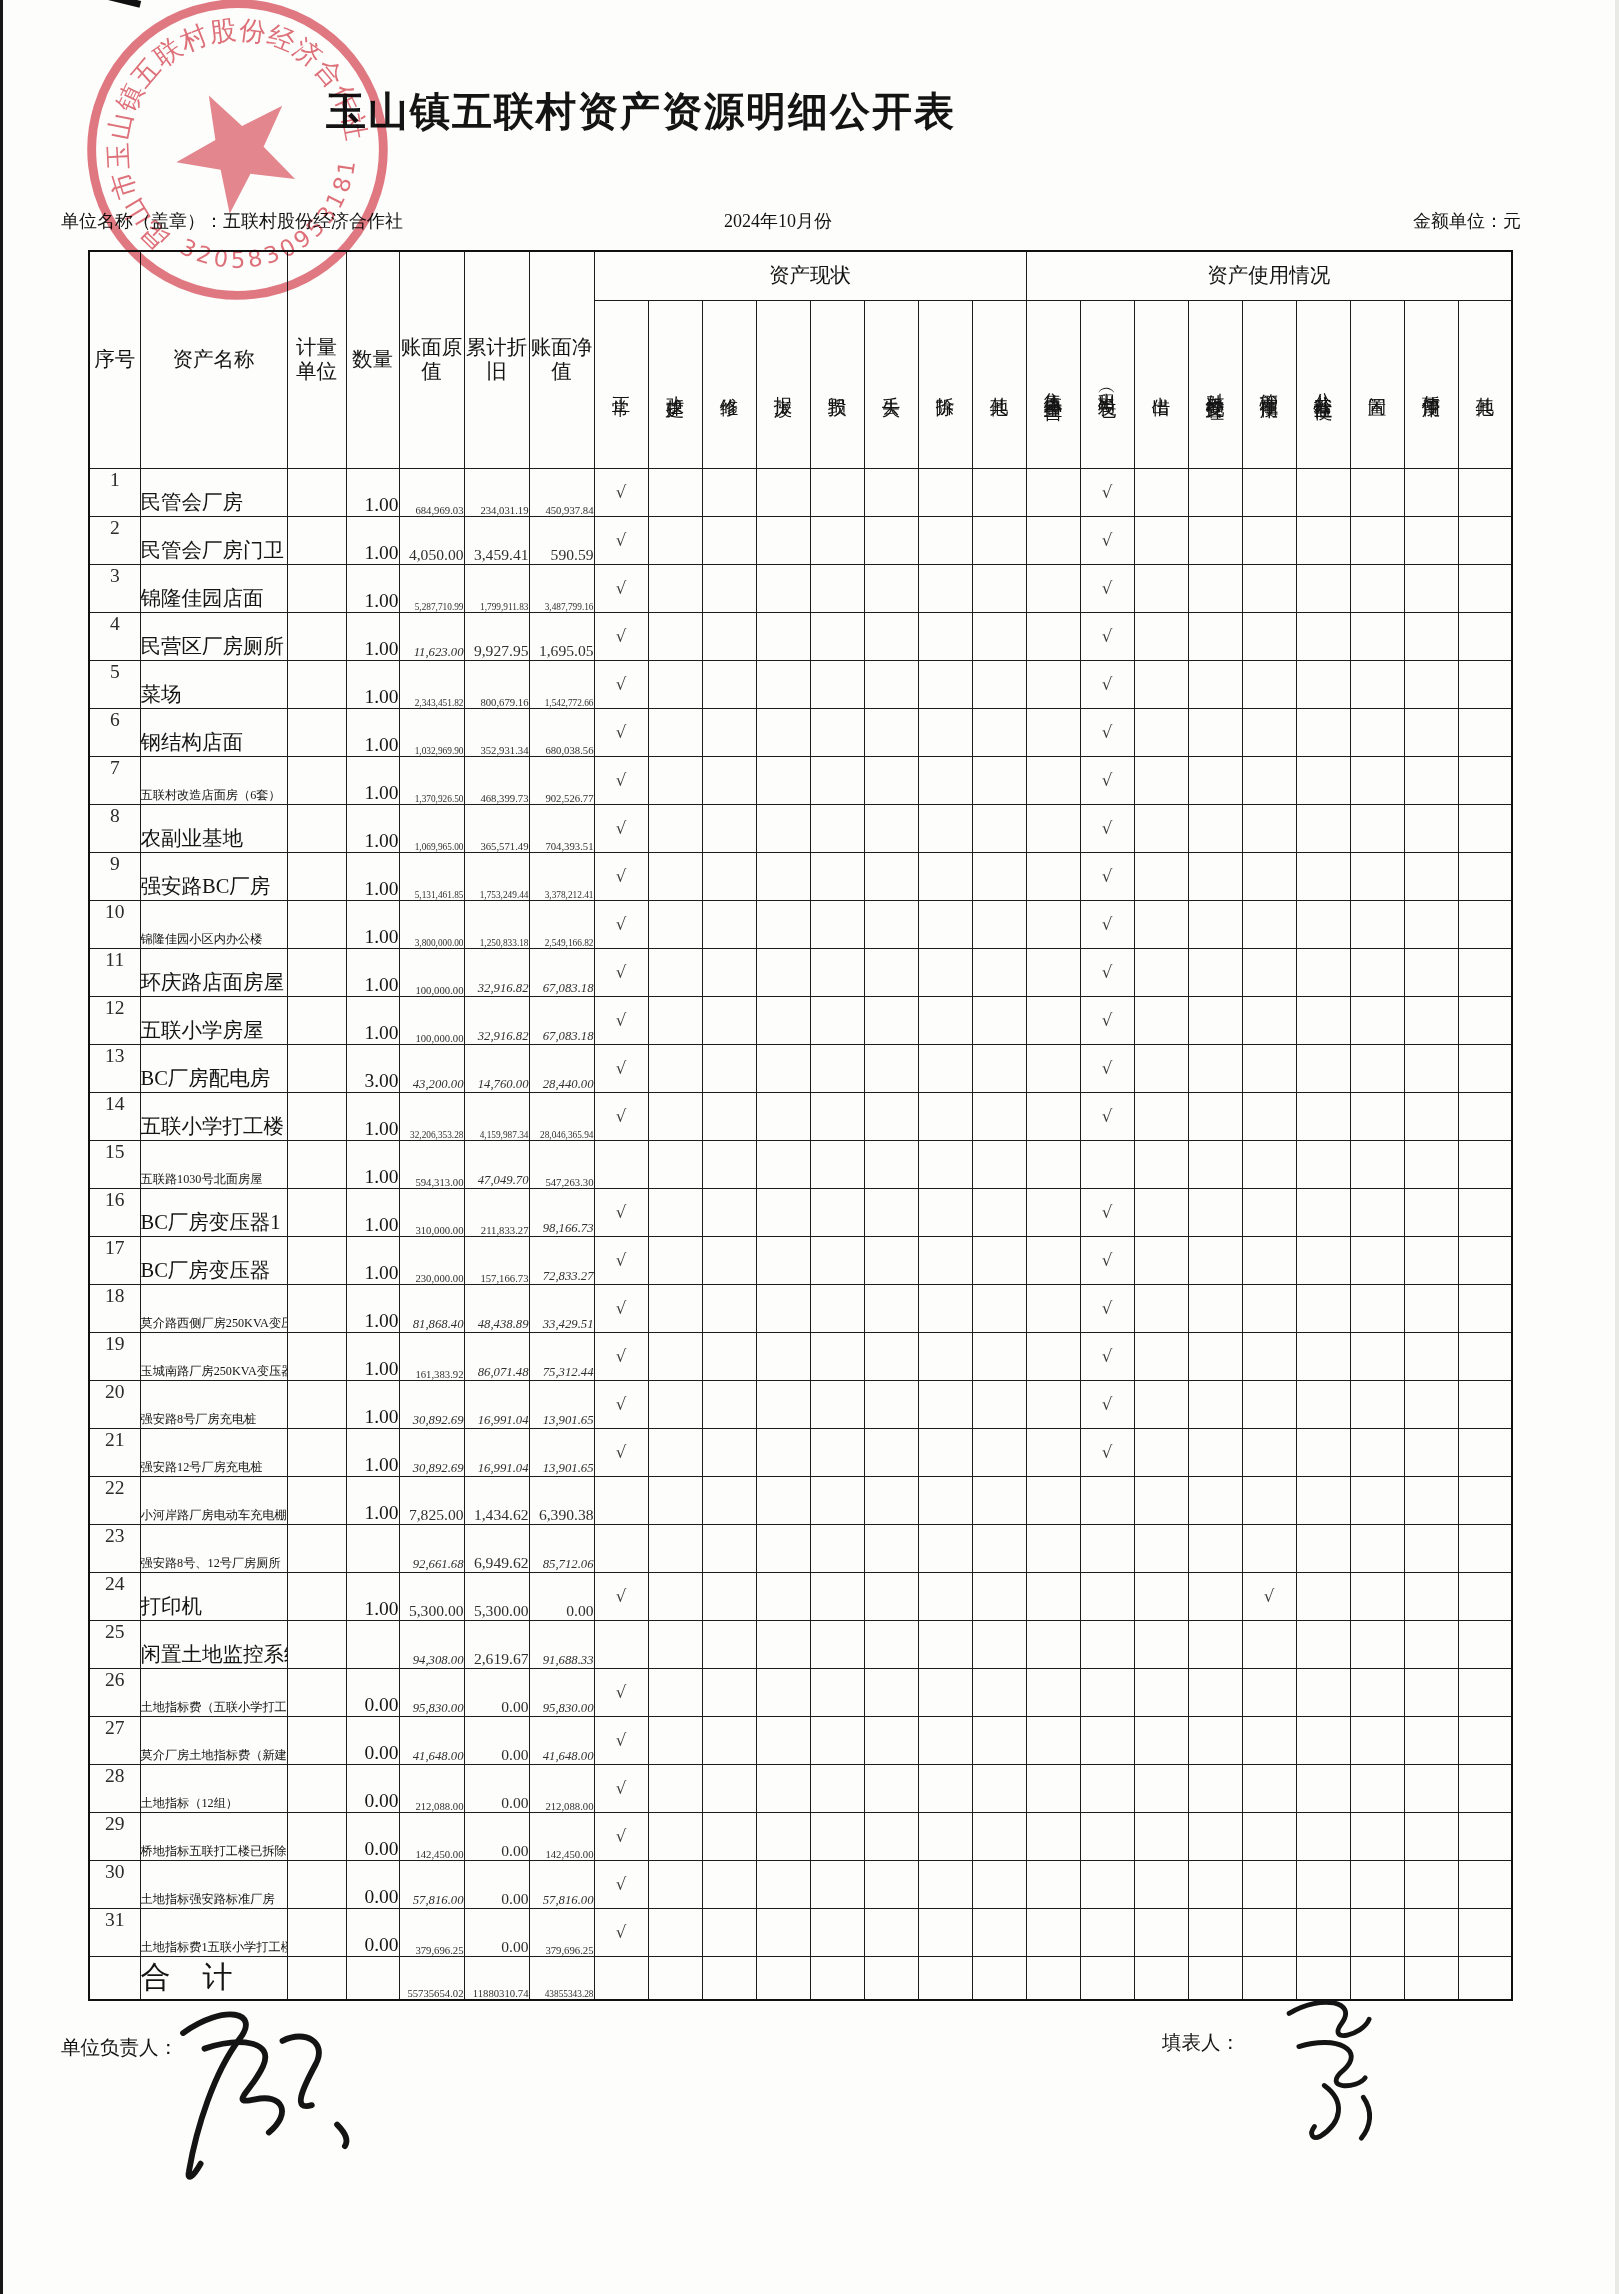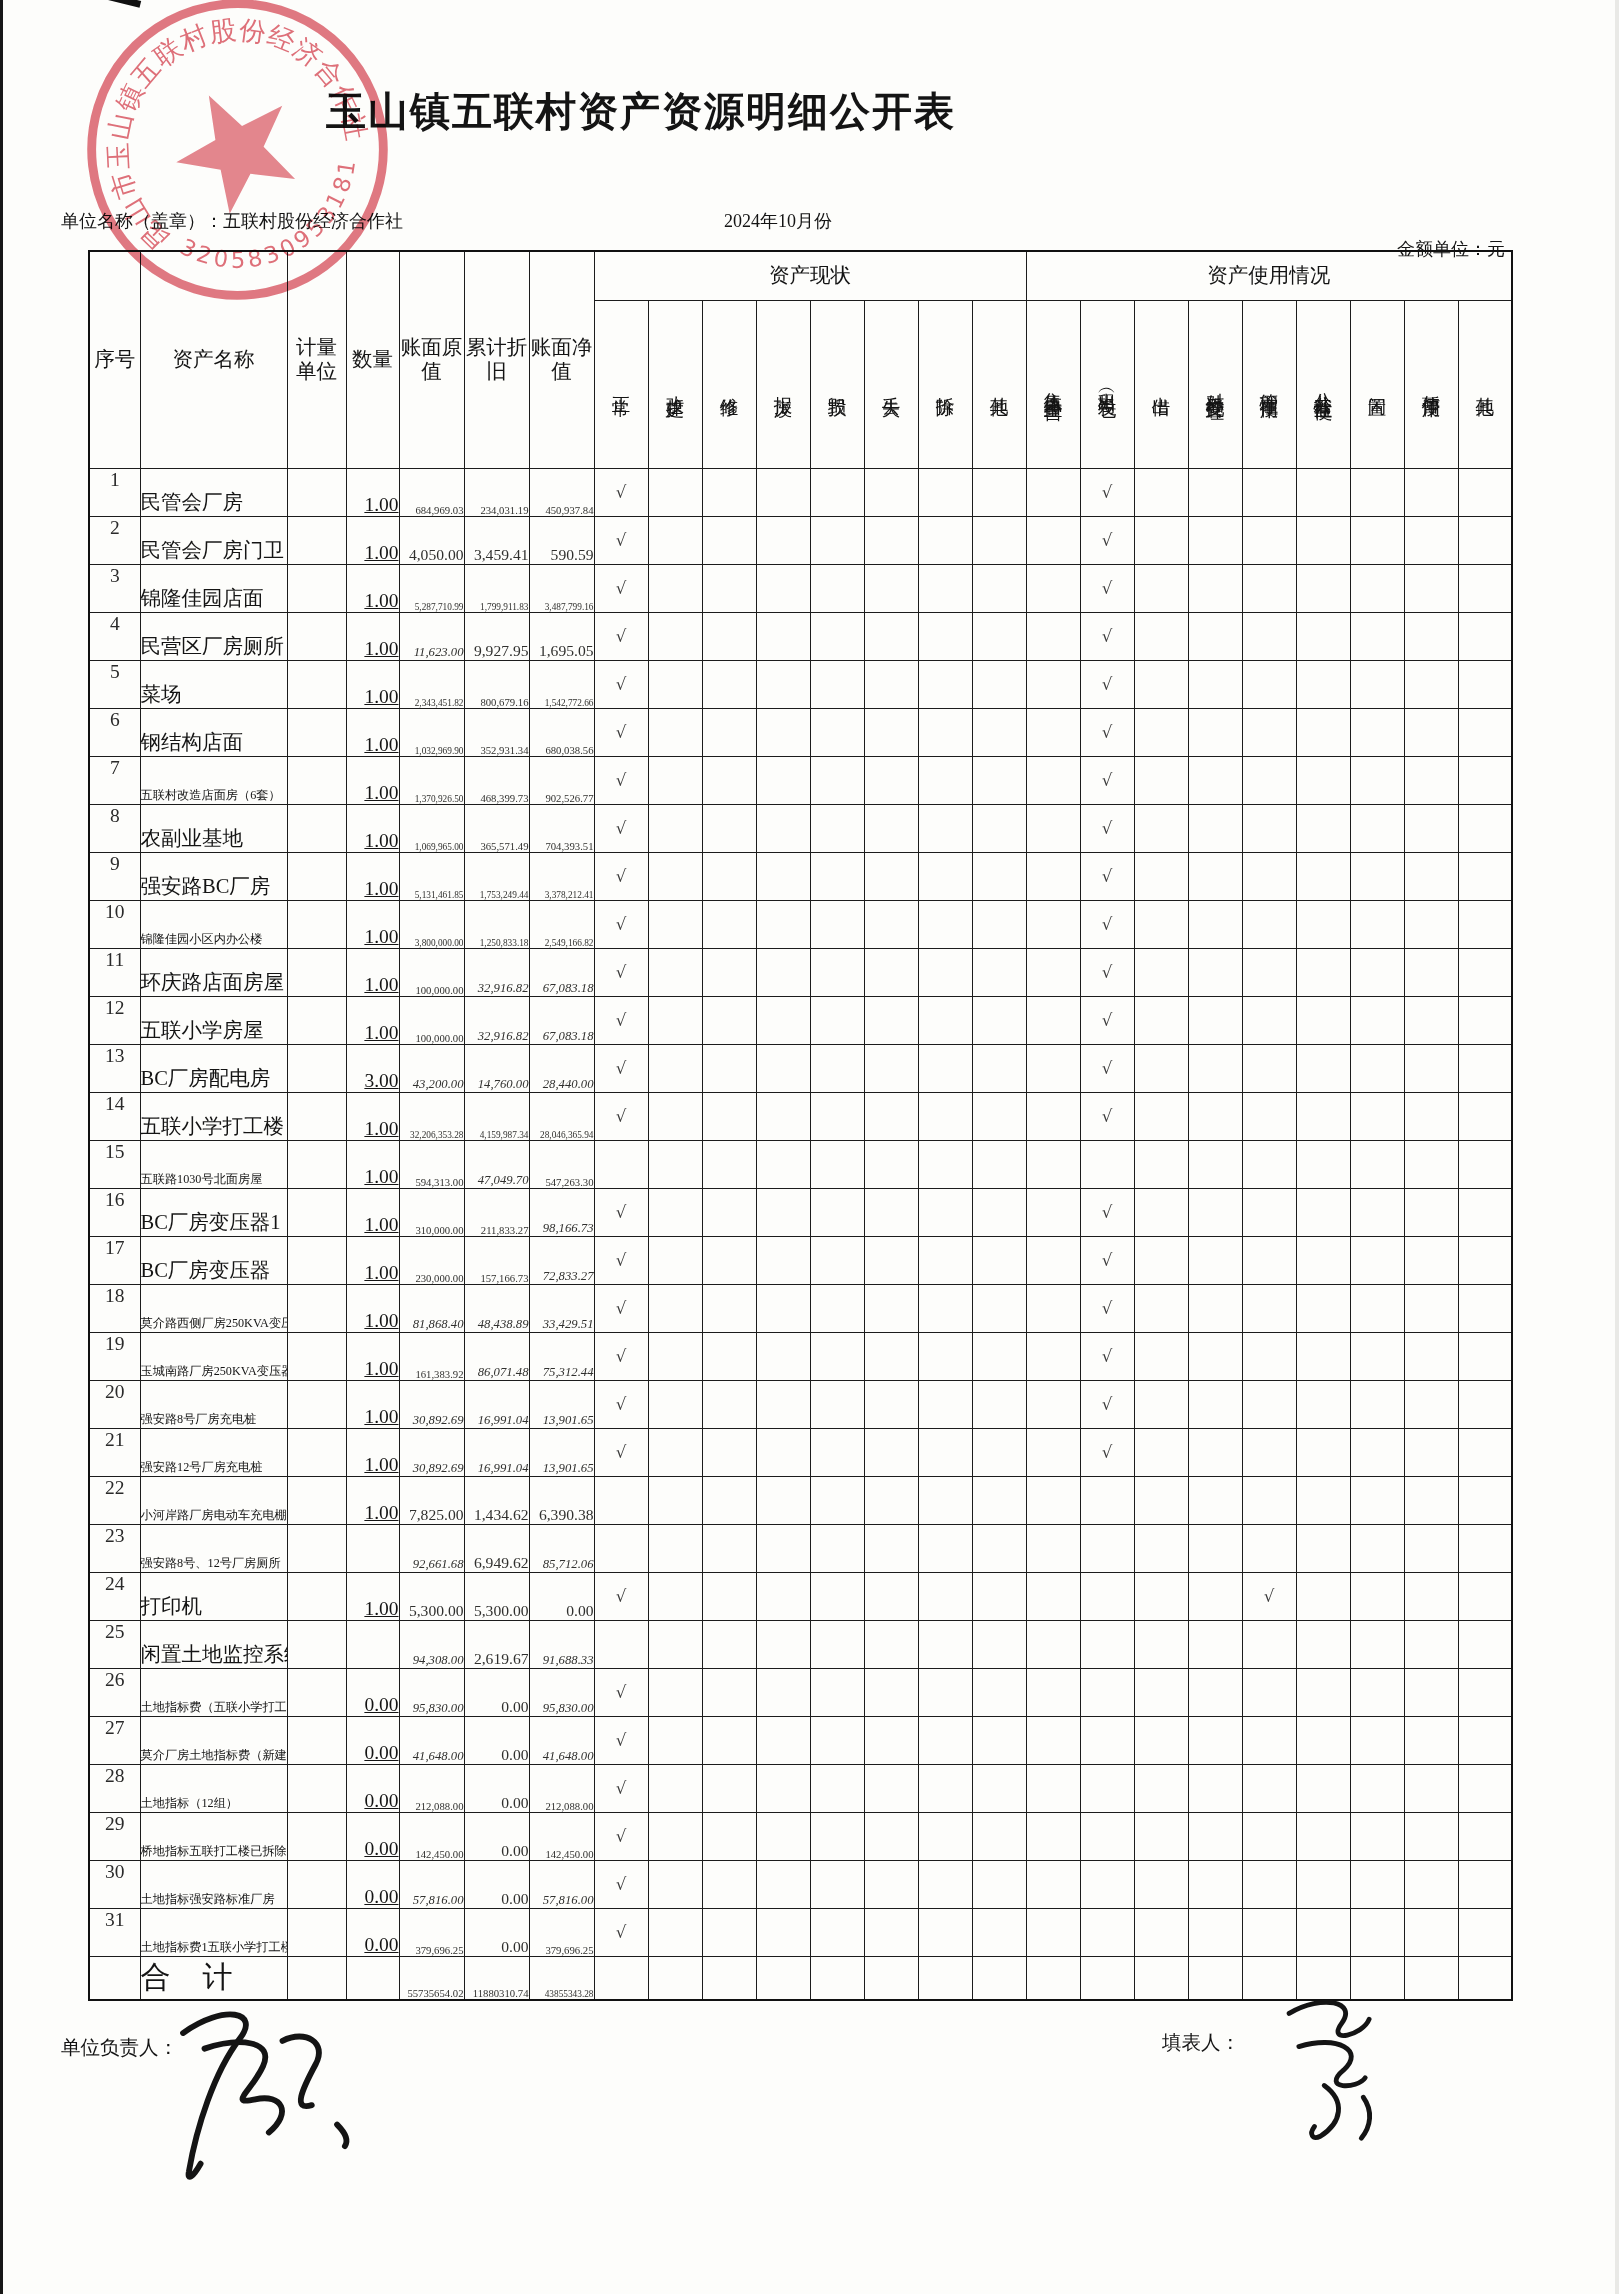--- a/index.html
+++ b/index.html
@@ -12,21 +12,21 @@
   .edge-left{position:absolute;left:0;top:0;width:2.9px;height:2295px;background:#171717;}
   .edge-right{position:absolute;right:0;top:0;width:4.9px;height:2295px;background:#e9e9e6;}
   .corner-mark{position:absolute;left:100px;top:-3.9px;width:41px;height:6.8px;background:#101010;transform:rotate(14deg);}
 
   .title{position:absolute;top:84px;left:0;width:1282px;text-align:center;
     font-size:40px;font-weight:bold;letter-spacing:2px;}
 
   .info-line span{position:absolute;top:209px;font-size:18px;white-space:nowrap;}
   .info-unit{left:61px;}
   .info-period{left:724px;}
-  .info-money{right:115px;margin-top:28px;}
+  .info-money{right:99px;}
 
   .sheet-table{
     position:absolute;left:88px;top:250px;width:1417px;
     border-collapse:collapse;table-layout:fixed;
     border:2.9px solid #111;
   }
   .sheet-table td,.sheet-table th{
     border:1.6px solid #1c1c1c;padding:0;overflow:hidden;
     font-weight:normal;
   }
@@ -38,21 +38,21 @@
     font-size:18.5px;letter-spacing:2px;vertical-align:middle;text-align:center;
     padding:5.9px 0;
   }
   tbody tr{height:48px;}
   tr.total-row{height:44px;}
   .c-no{font-size:19.5px;text-align:center;vertical-align:top;padding-top:4.9px;color:#2a2a2a;}
   .c-name{vertical-align:bottom;text-align:left;padding:0 2px 2px 8.8px;white-space:nowrap;}
   .name-l{font-size:20.5px;}
   .name-s{font-size:12.2px;}
   .c-unit{}
-  .c-qty{vertical-align:bottom;text-align:right;padding:0 2.9px 2px 0;font-size:19.5px;text-decoration:underline;}
+  .c-qty{vertical-align:bottom;text-align:right;padding:0 2.9px 2px 0;font-size:19.5px;}
   .c-money{vertical-align:bottom;text-align:right;padding:0 2px 3.9px 0;white-space:nowrap;color:#30302e;}
   .num-l{font-size:15.6px;}
   .num-m{font-size:12.7px;font-style:italic;}
   .num-s{font-size:10.7px;}
   .num-xs{font-size:9.3px;}
   .c-chk{text-align:center;vertical-align:middle;font-size:16.6px;color:#3d3d3d;
     font-family:"DejaVu Sans",sans-serif;padding-bottom:11.7px;}
   .c-total-label{vertical-align:middle;text-align:left;padding-left:13.7px;
     font-size:30px;font-weight:bold;letter-spacing:1px;white-space:nowrap;}
 

